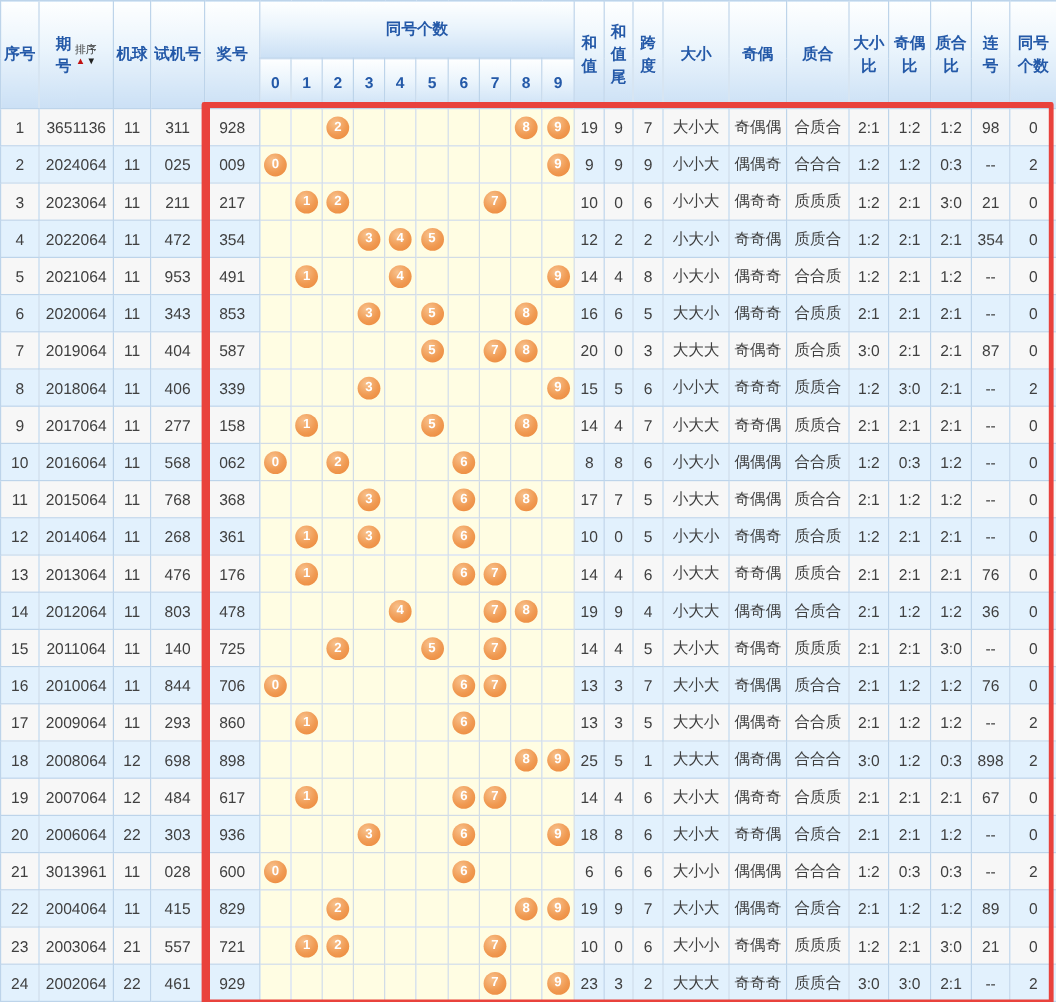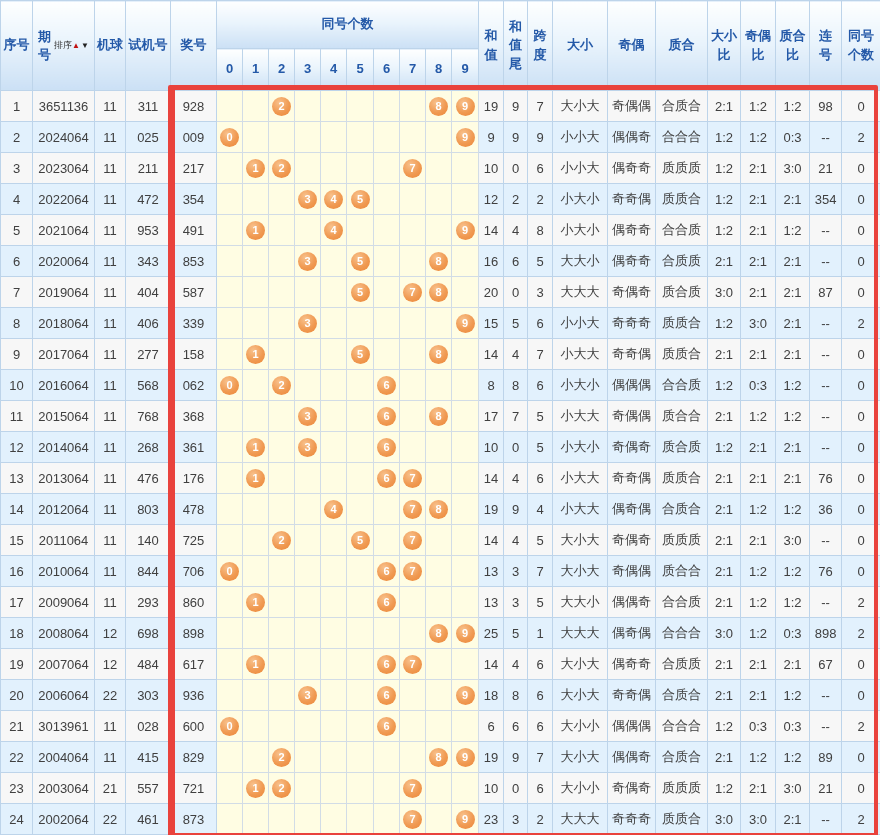--- a/index.html
+++ b/index.html
@@ -20,21 +20,21 @@
   .vs14{display:inline-block;width:14px;line-height:1.4;}
   .vs28{display:inline-block;width:28px;line-height:1.4;}
   .ball{
     display:inline-flex;width:19px;height:19px;border-radius:50%;
     align-items:center;justify-content:center;
     background:radial-gradient(circle at 38% 30%,#f8c18c,#f09a52 55%,#ec8638);
     color:#fff;font-size:11px;font-weight:bold;line-height:1;
   }
   .issue-head{display:flex;align-items:center;justify-content:center;gap:3px;}
   .issue-chars{display:flex;flex-direction:column;line-height:1.35;}
-  .sort-widget{display:flex;flex-direction:row;align-items:center;cursor:pointer;}
+  .sort-widget{display:flex;flex-direction:column;align-items:center;cursor:pointer;}
   .sort-label{font-size:9px;color:#333;font-weight:normal;line-height:1;}
   .sort-arrows{display:flex;gap:1px;margin-top:1px;}
   .sort-arrows i{font-style:normal;font-size:8px;line-height:1;}
   .arrow-up{color:#c11212;}
   .arrow-down{color:#222;}
   .red-frame{
     position:absolute;left:168px;top:85px;width:710px;height:753px;
     box-sizing:border-box;border-style:solid;border-color:#e9423c;
     border-width:5px 4px 5px 7px;pointer-events:none;border-radius:2px;
   }
@@ -762,21 +762,21 @@
           <td>2:1</td>
           <td>3:0</td>
           <td>21</td>
           <td>0</td>
         </tr>
         <tr>
           <td>24</td>
           <td>2002064</td>
           <td>22</td>
           <td>461</td>
-          <td>873</td>
+          <td>929</td>
           <td class="dist"></td>
           <td class="dist"></td>
           <td class="dist"></td>
           <td class="dist"></td>
           <td class="dist"></td>
           <td class="dist"></td>
           <td class="dist"></td>
           <td class="dist"><span class="ball">7</span></td>
           <td class="dist"></td>
           <td class="dist"><span class="ball">9</span></td>

